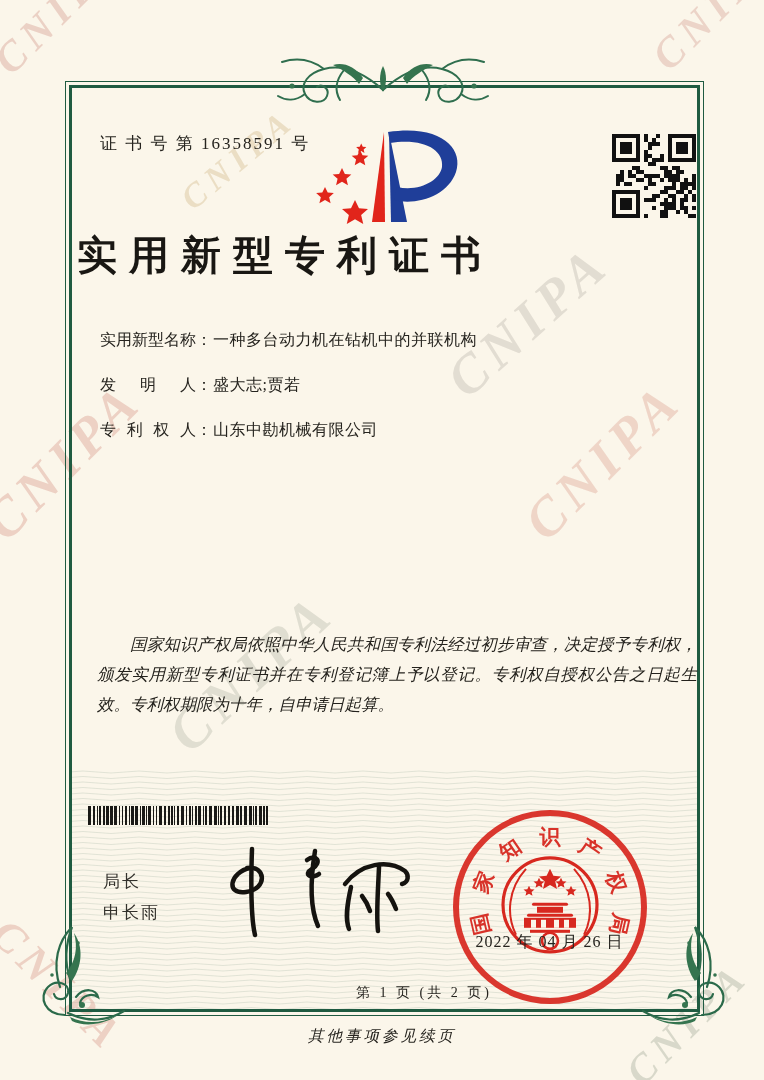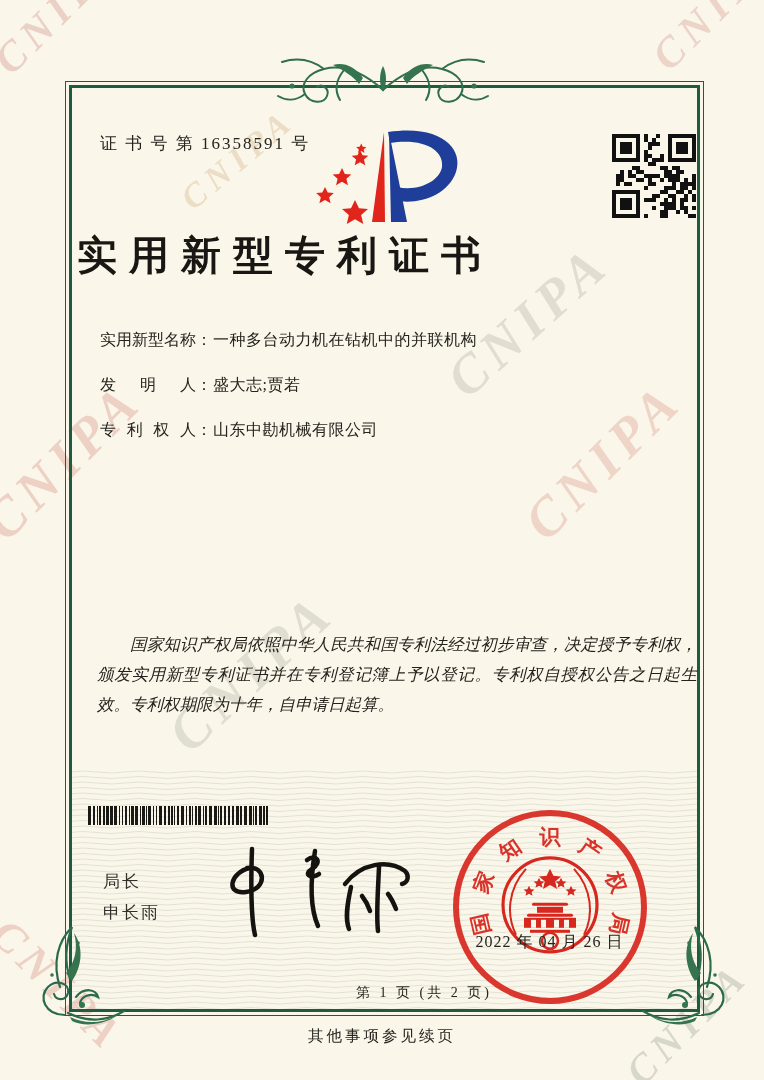--- a/index.html
+++ b/index.html
@@ -48,21 +48,21 @@
       border:6px solid #d7281f;border-radius:50%;opacity:.93;}
   .seal-char{position:absolute;left:50%;top:50%;width:24px;margin-left:-12px;
       margin-top:-13px;text-align:center;font-size:21px;font-weight:bold;
       color:#d7281f;opacity:.95;}
   .seal-date{position:absolute;left:462px;top:932px;width:175px;text-align:center;
       font-size:16px;color:#25231e;letter-spacing:1px;z-index:7;}
   
   .page-indicator{position:absolute;left:65px;top:984px;width:718px;text-align:center;
       font-size:14px;color:#26241f;letter-spacing:3px;z-index:6;}
   .continuation{position:absolute;left:0;top:1026px;width:764px;text-align:center;
-      font-size:15.5px;color:#26241f;letter-spacing:3px;z-index:6;}
+      font-size:15.5px;color:#26241f;font-style:italic;letter-spacing:3px;z-index:6;}
   .ornament{position:absolute;z-index:4;pointer-events:none;}
 </style>
 </head>
 <body>
 
 <div class="wm" style="left:-22px;top:-14px;font-size:42px;color:rgba(222,178,165,.55);transform:rotate(-45deg);">CNIPA</div>
 <div class="wm" style="left:636px;top:-18px;font-size:42px;color:rgba(222,178,165,.5);transform:rotate(-45deg);">CNIPA</div>
 <div class="wm" style="left:170px;top:140px;font-size:34px;color:rgba(214,192,150,.45);transform:rotate(-40deg);">CNIPA</div>
 <div class="wm" style="left:430px;top:290px;font-size:54px;color:rgba(175,170,160,.33);transform:rotate(-42deg);">CNIPA</div>
 <div class="wm" style="left:-35px;top:430px;font-size:54px;color:rgba(224,172,158,.5);transform:rotate(-45deg);">CNIPA</div>

